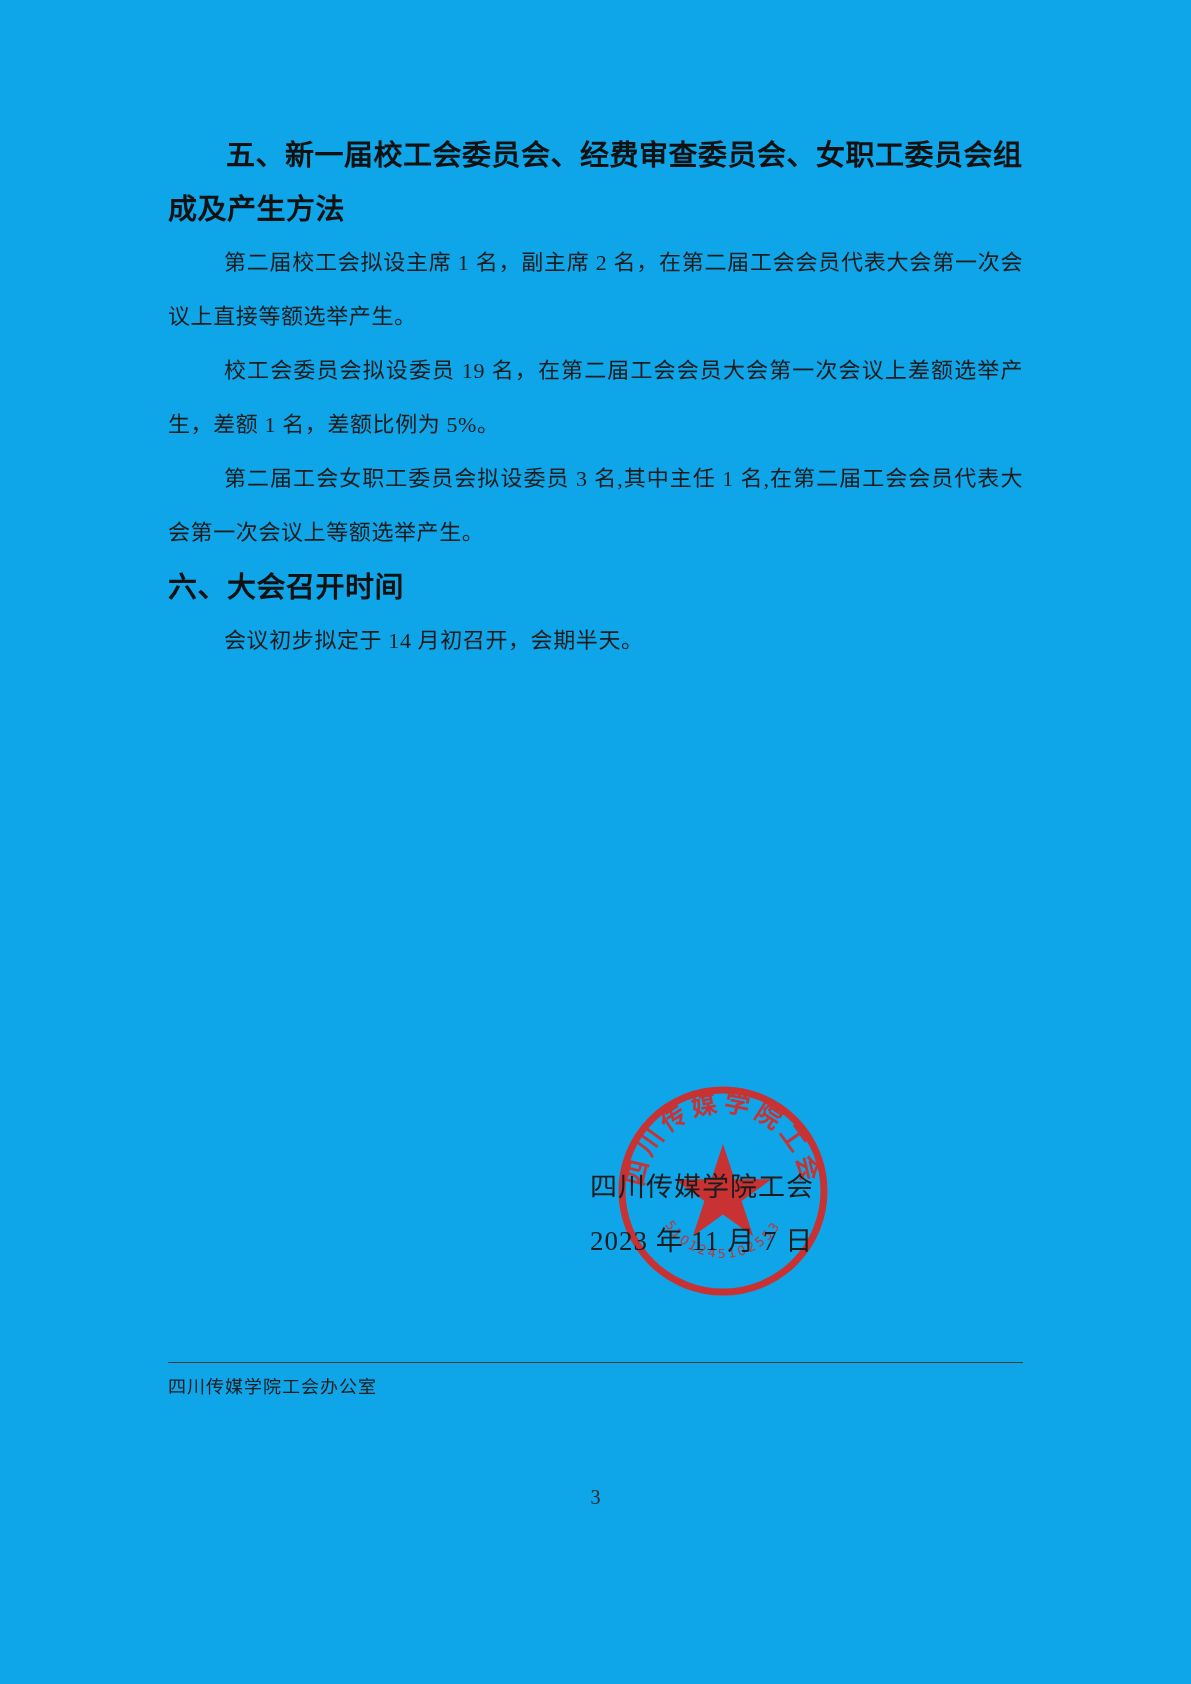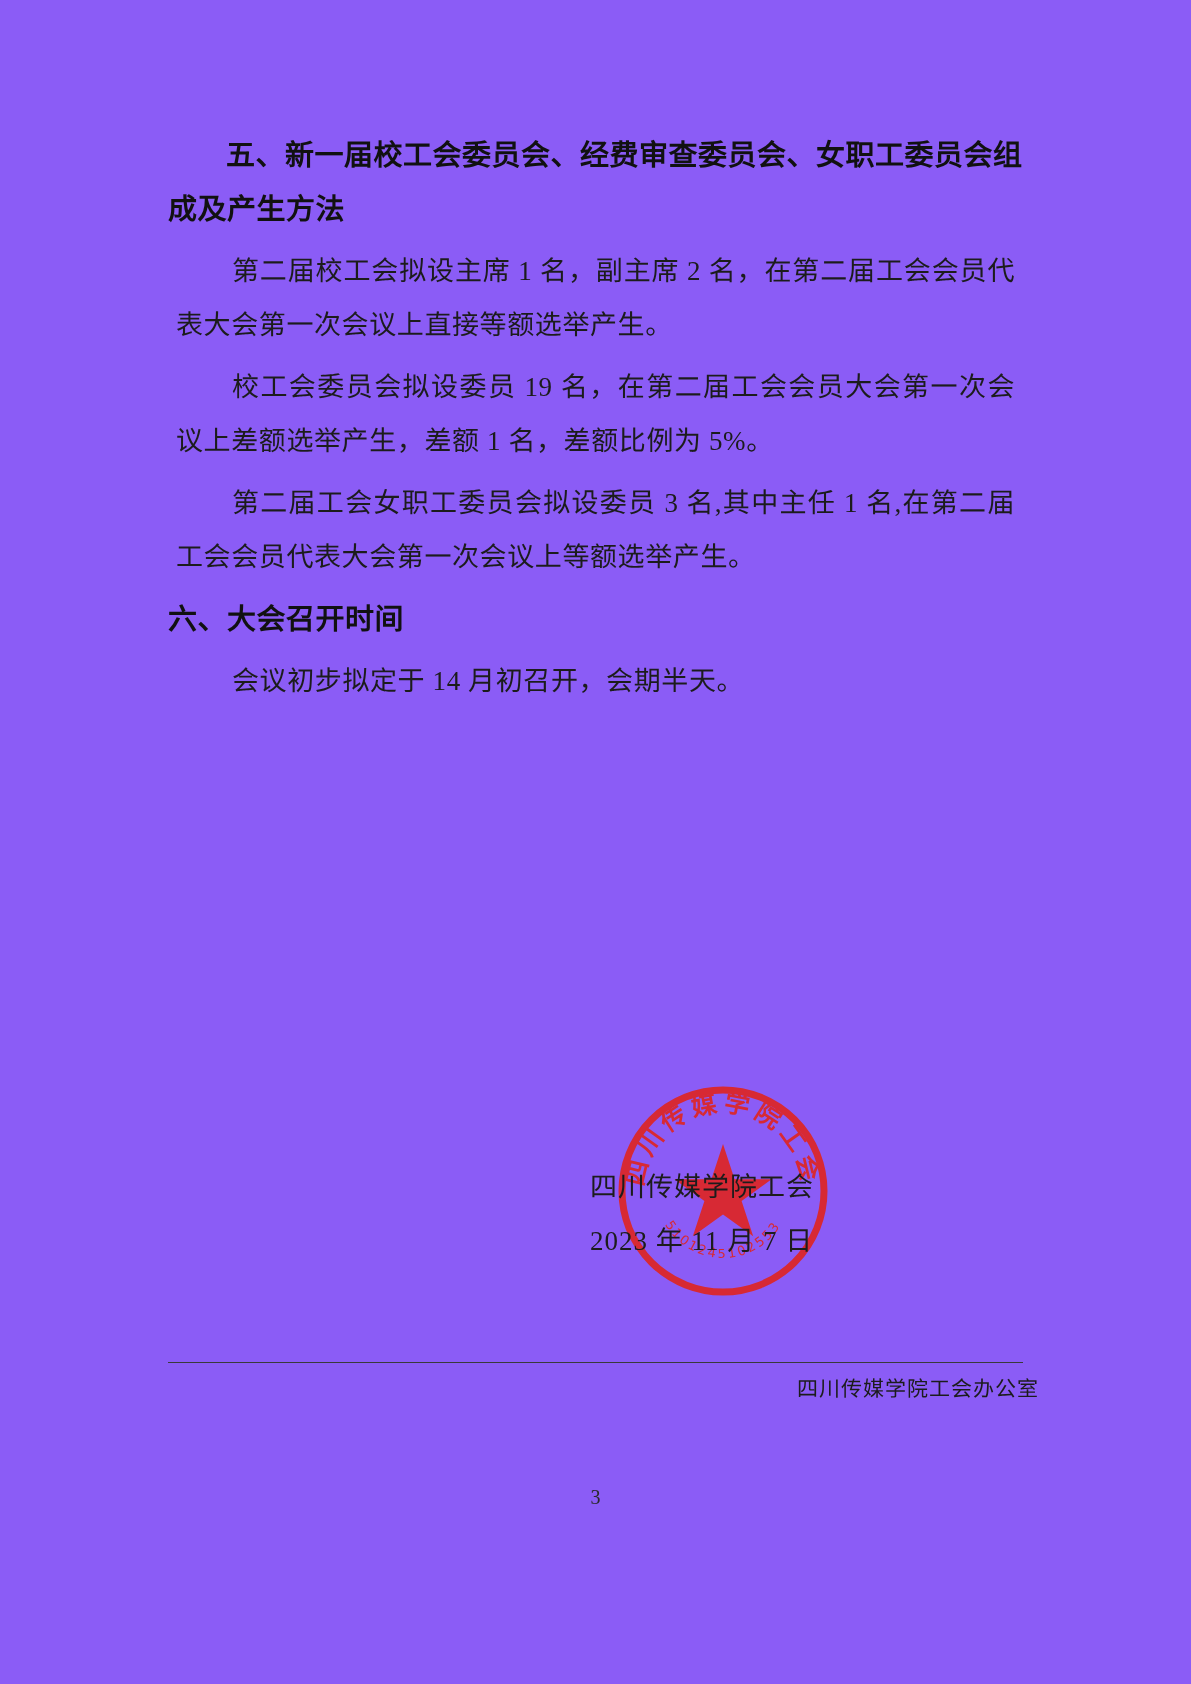--- a/index.html
+++ b/index.html
@@ -12,21 +12,21 @@
     height: 1684px;
     position: relative;
     font-family: "Liberation Serif", "DejaVu Serif", serif;
     color: #1a1a1a;
     overflow: hidden;
   }
 
   .page {
     position: absolute;
     inset: 0;
-    background: #8b5cf6;
+    background: #0ea5e9;
   }
 
   .content {
     position: absolute;
     left: 168px;
     top: 128px;
     width: 855px;
   }
 
   .heading {
@@ -36,25 +36,25 @@
     line-height: 54px;
     letter-spacing: 0.5px;
     color: #111;
     margin: 0;
   }
   .heading.indent {
     text-indent: 58px;
   }
 
   .para {
-    font-size: 27px;
+    font-size: 22px;
     line-height: 54px;
     letter-spacing: 0.6px;
     text-indent: 56px;
-    margin: 8px;
+    margin: 0;
     color: #1c1c1c;
     text-align: justify;
   }
 
   .sign-block {
     position: absolute;
     left: 590px;
     top: 1160px;
     width: 340px;
     font-size: 27px;
@@ -82,27 +82,27 @@
   .footer-rule {
     position: absolute;
     left: 168px;
     top: 1362px;
     width: 855px;
     height: 0;
     border-top: 1.6px solid #3a3a3a;
   }
   .footer-row {
     position: absolute;
-    left: 184px;
+    left: 168px;
     top: 1372px;
     width: 855px;
     display: flex;
-    justify-content: flex-end;
+    justify-content: flex-start;
     align-items: baseline;
-    font-size: 21px;
+    font-size: 18px;
     letter-spacing: 1px;
     color: #1c1c1c;
   }
   .footer-right { padding-right: 16px; }
 
   .page-number {
     position: absolute;
     left: 0;
     top: 1486px;
     width: 1191px;

